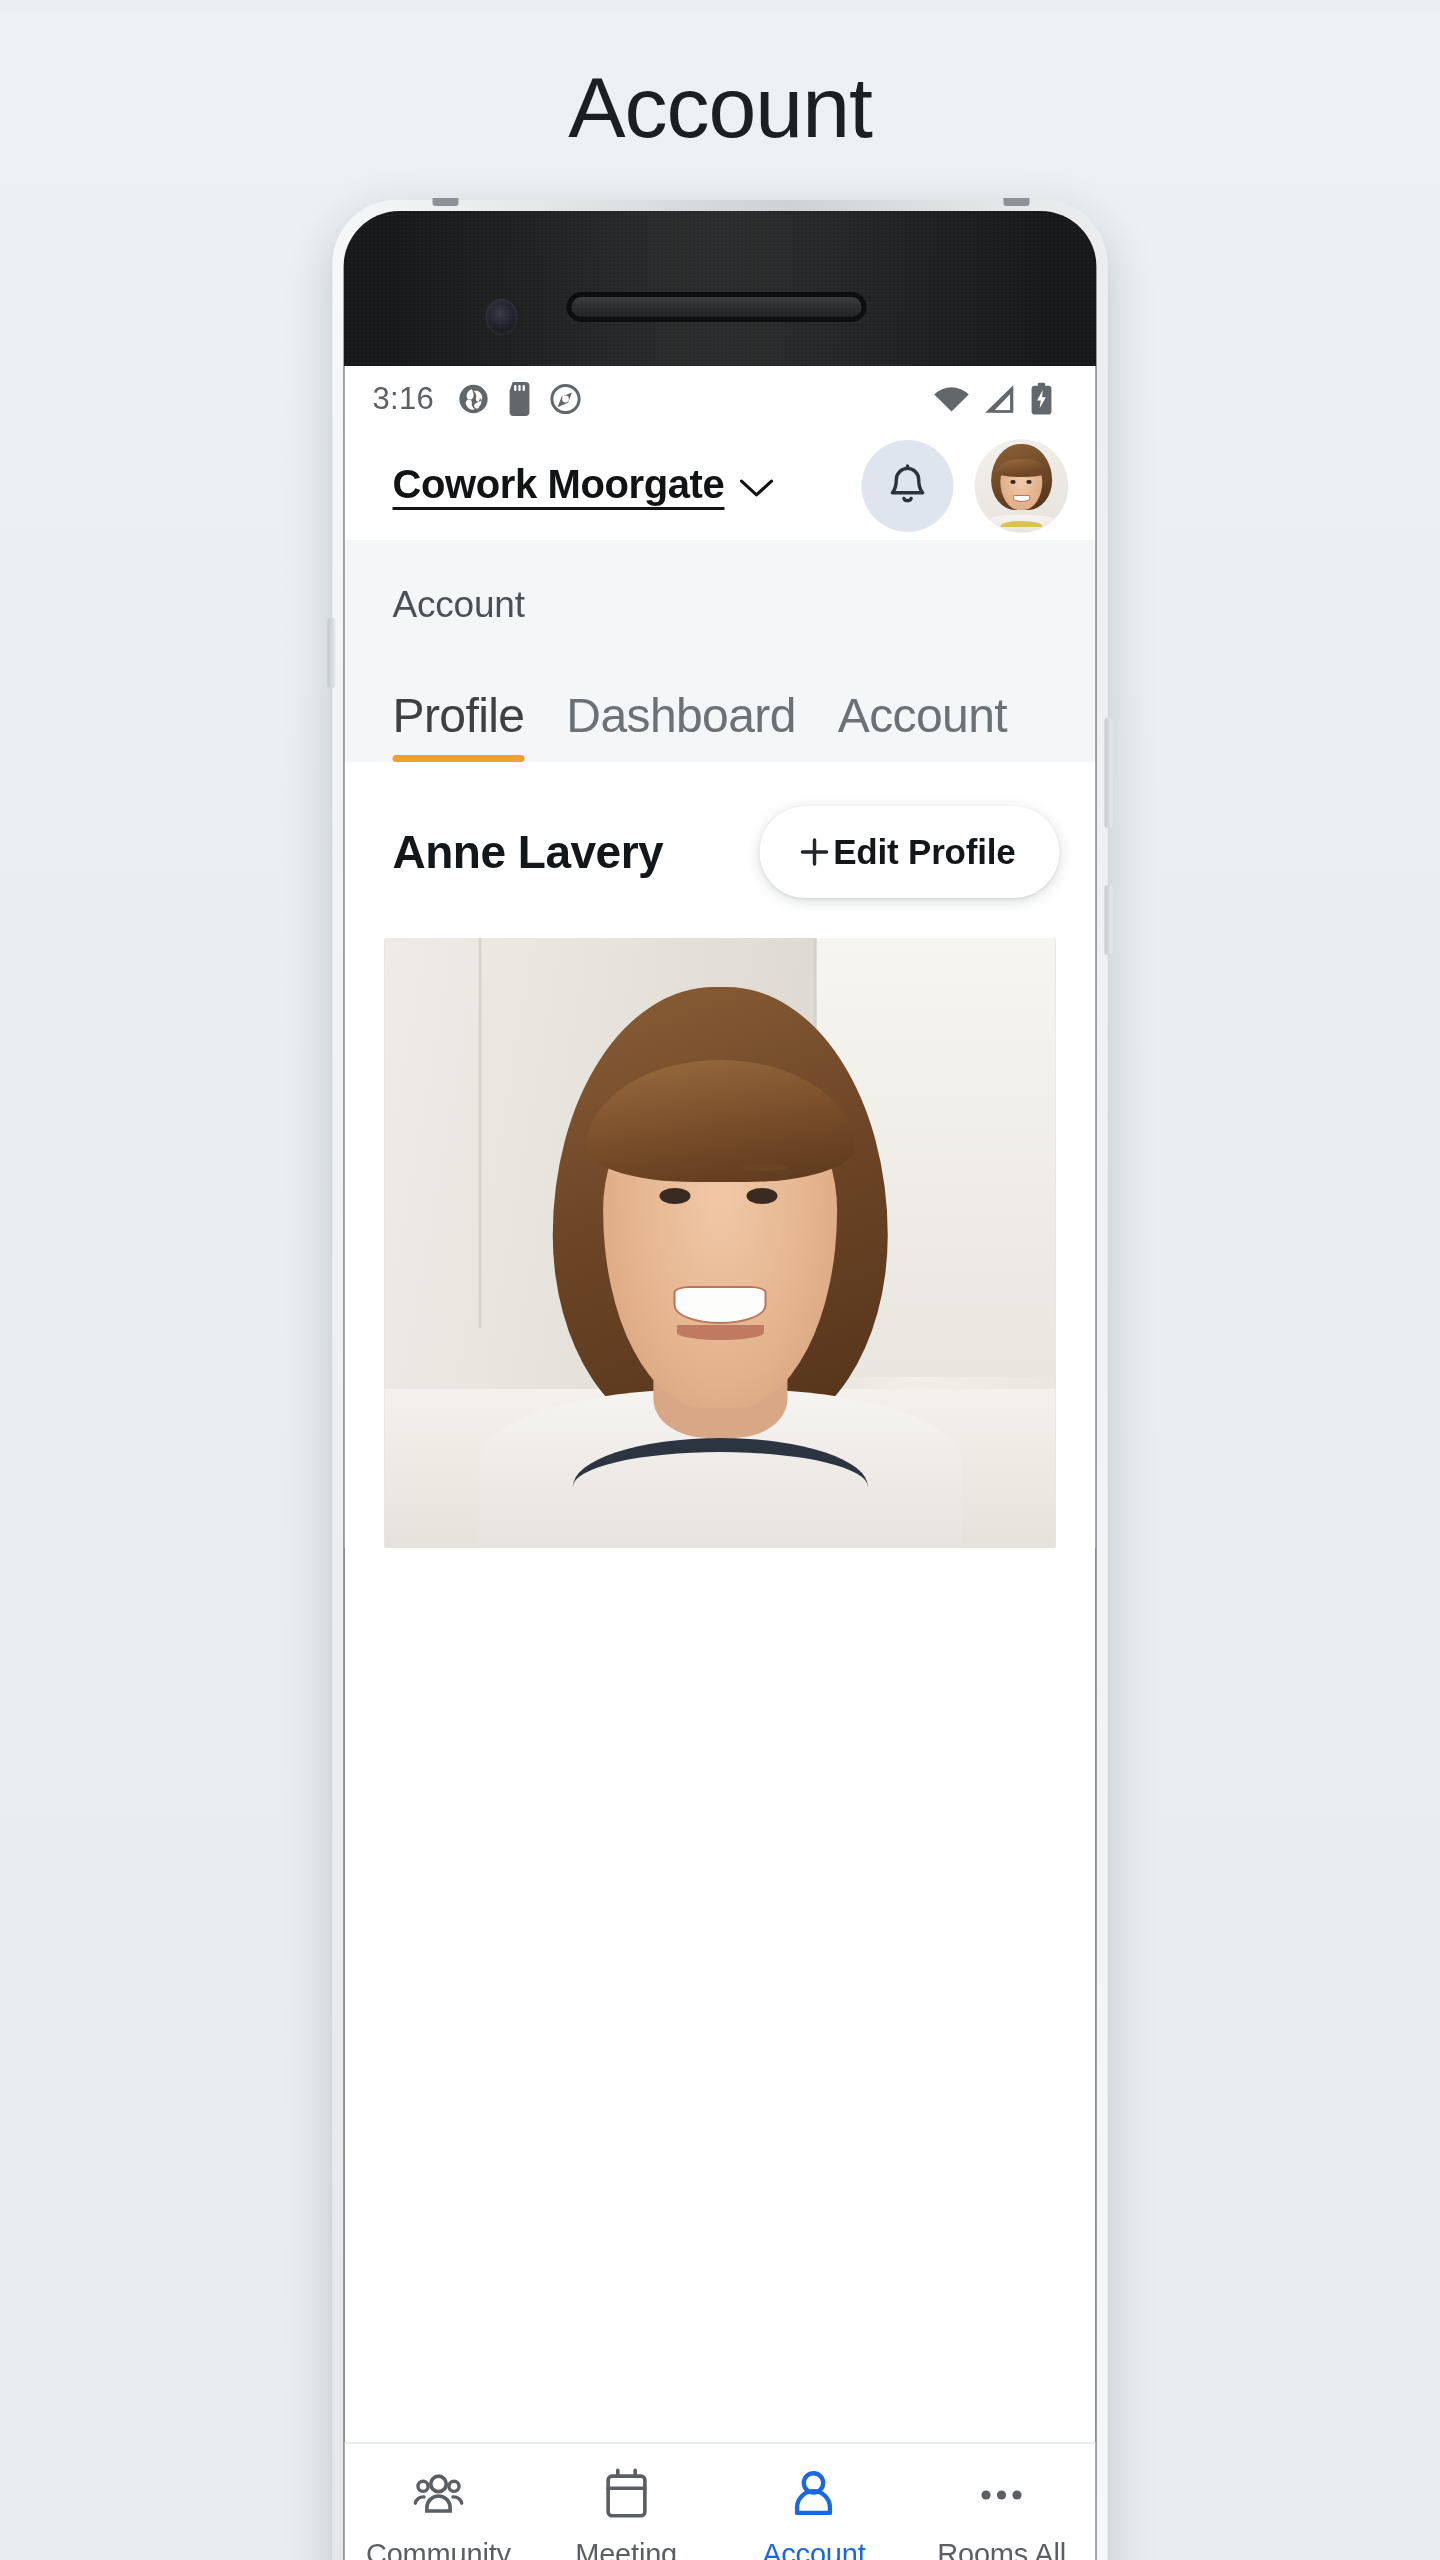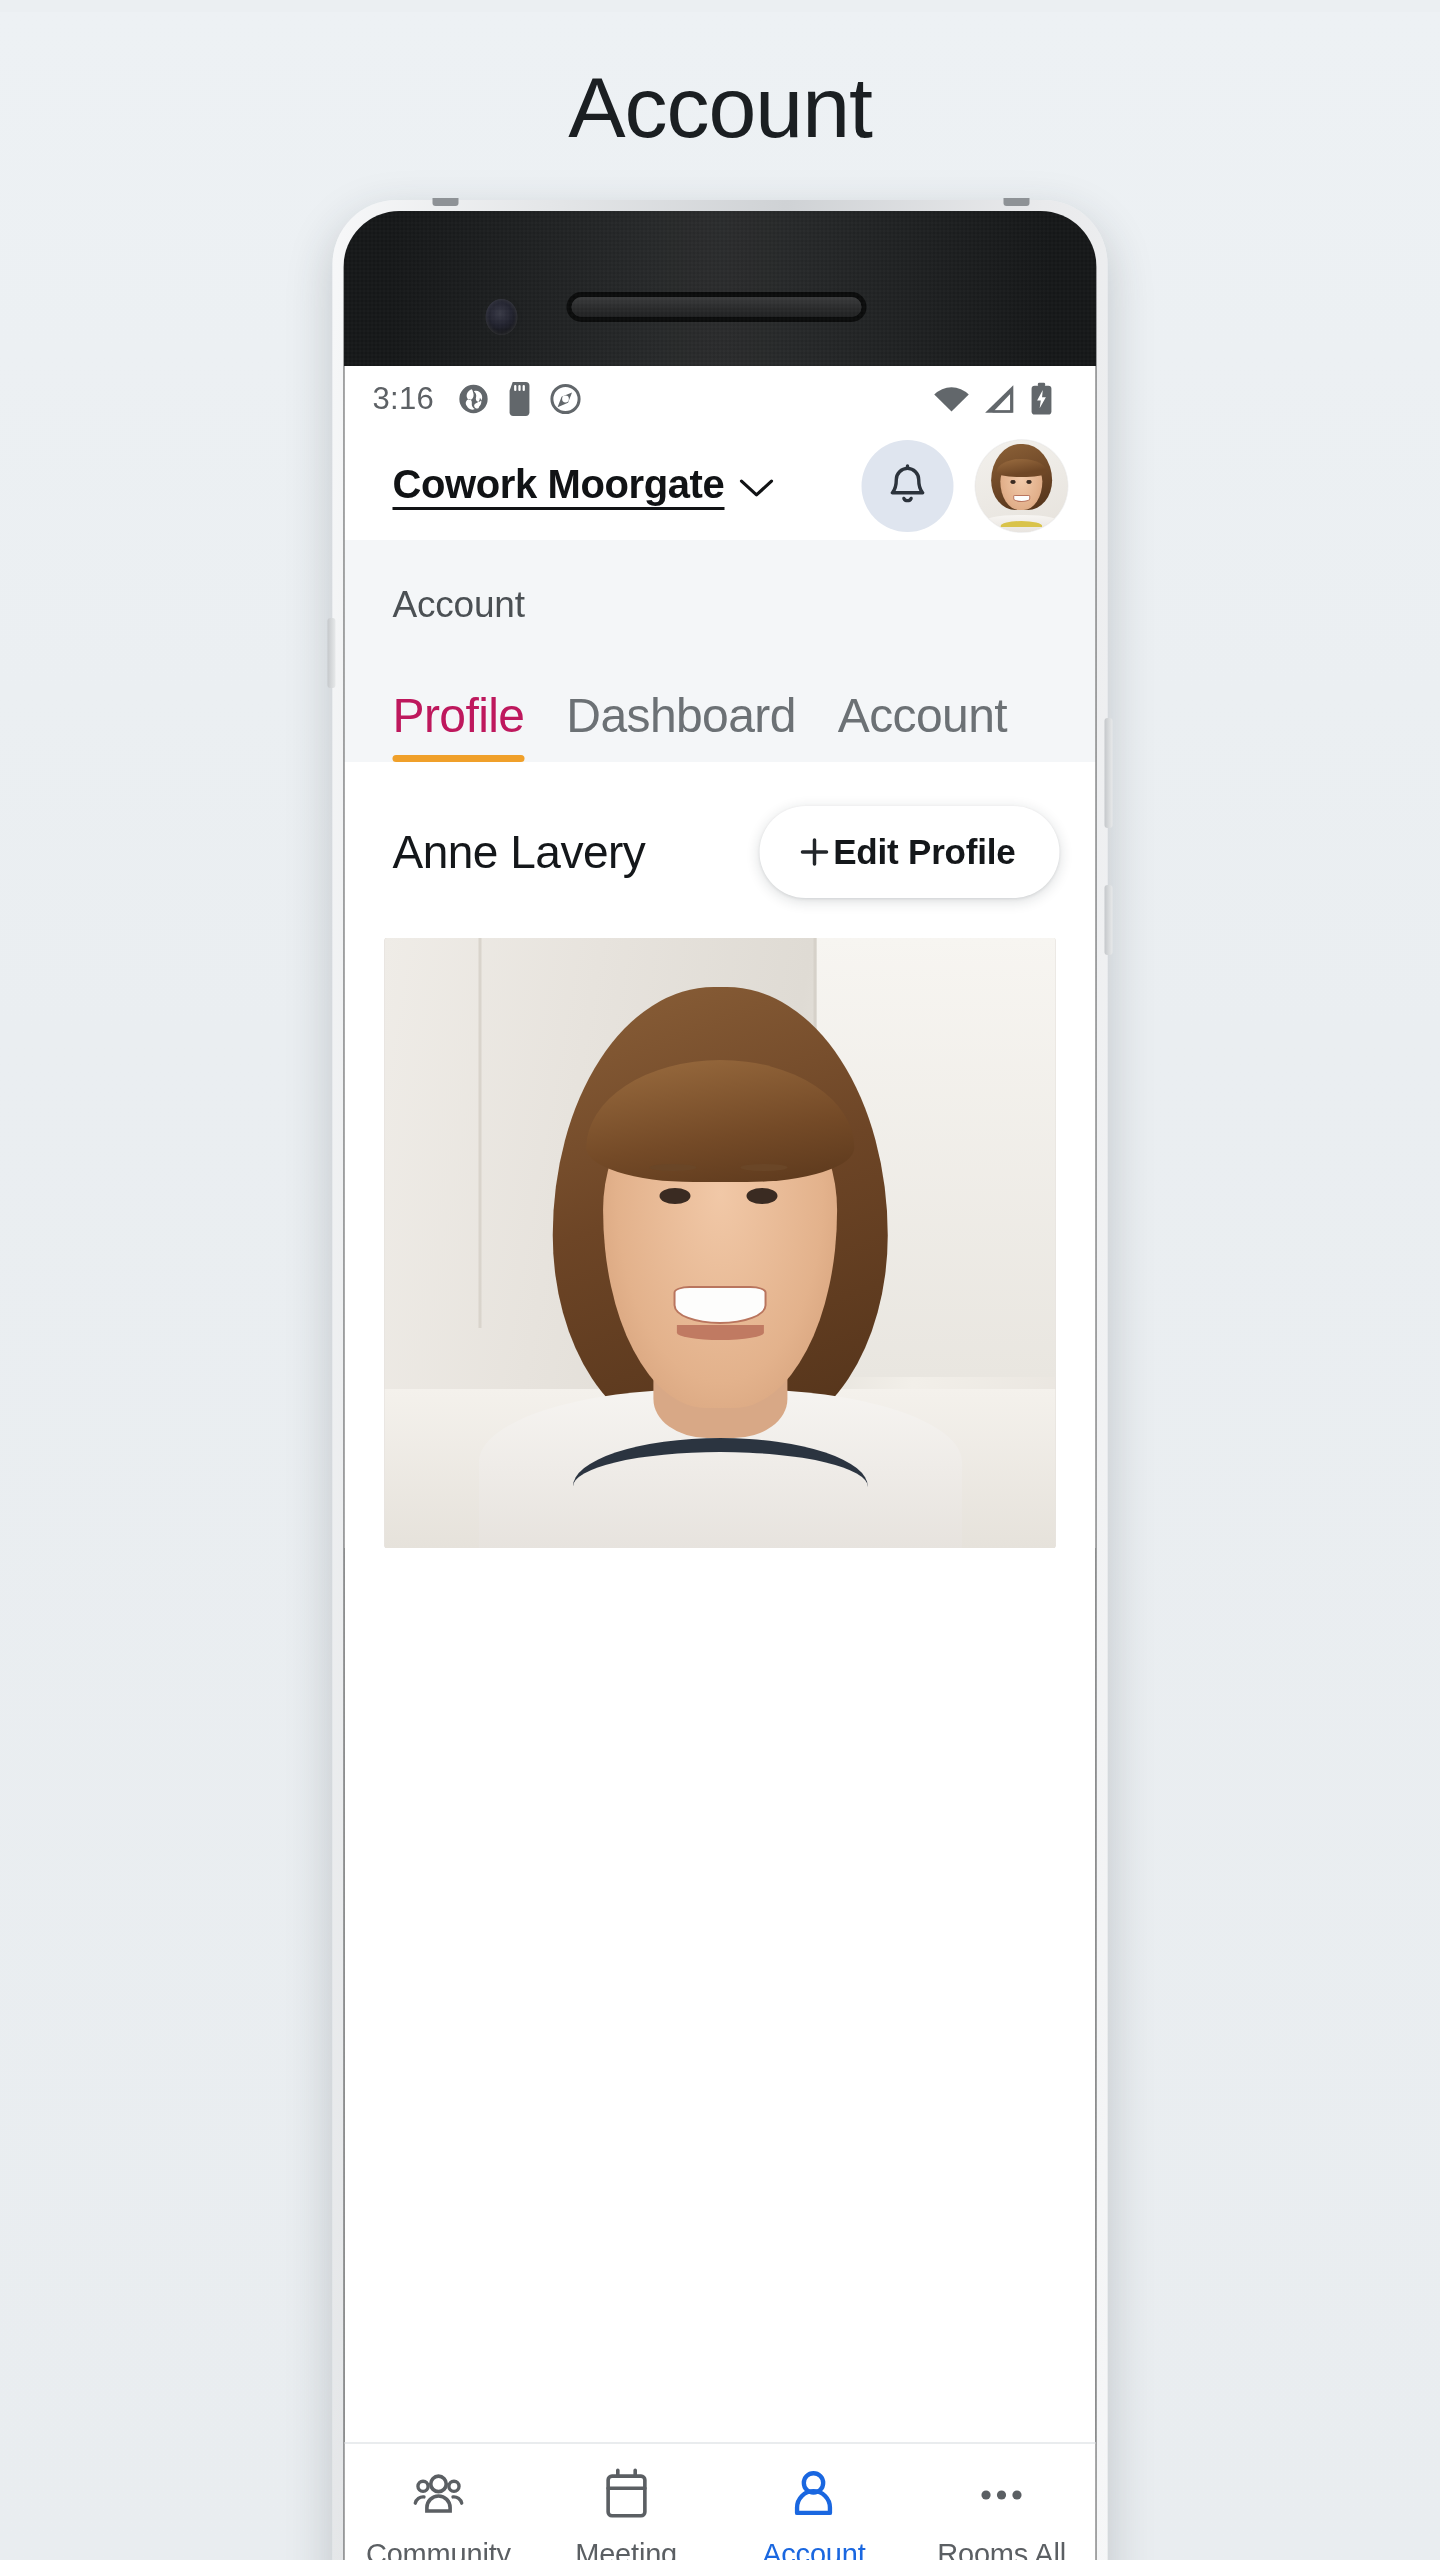--- a/index.html
+++ b/index.html
@@ -182,40 +182,40 @@
     height: 136px;
   }
   .tab {
     font-size: 48px;
     color: #6c7175;
     letter-spacing: -.6px;
     padding-bottom: 22px;
     position: relative;
     line-height: 1;
   }
-  .tab.active { color: #be185d; }
+  .tab.active { color: #404040; }
   .tab.active::after {
     content: "";
     position: absolute;
     left: 0; right: 0; bottom: 0;
     height: 7px;
     border-radius: 4px;
     background: #f0a02a;
   }
 
   
   .profile-head {
     background: #fff;
     display: flex;
     align-items: center;
     padding: 44px 36px 30px 48px;
   }
   .profile-name {
     font-size: 46px;
-    font-weight: 400;
+    font-weight: 700;
     color: #14171a;
     letter-spacing: -.5px;
   }
   .edit-btn {
     margin-left: auto;
     display: flex;
     align-items: center;
     height: 92px;
     padding: 0 44px 0 36px;
     border-radius: 46px;

